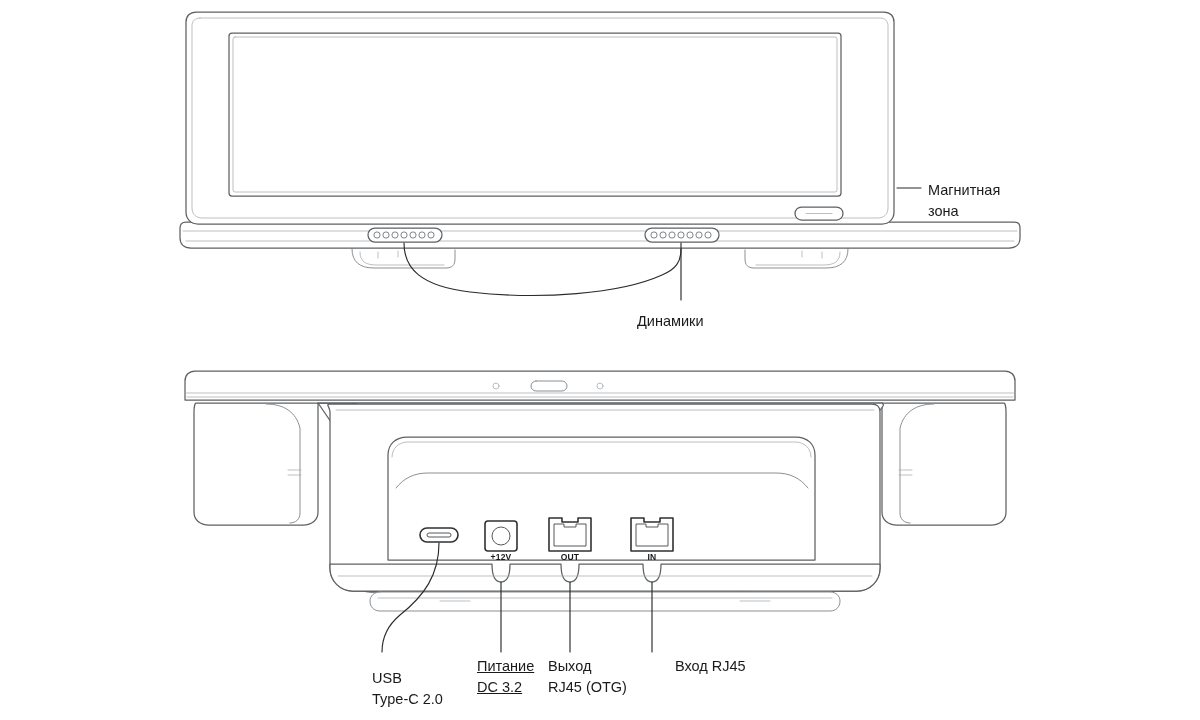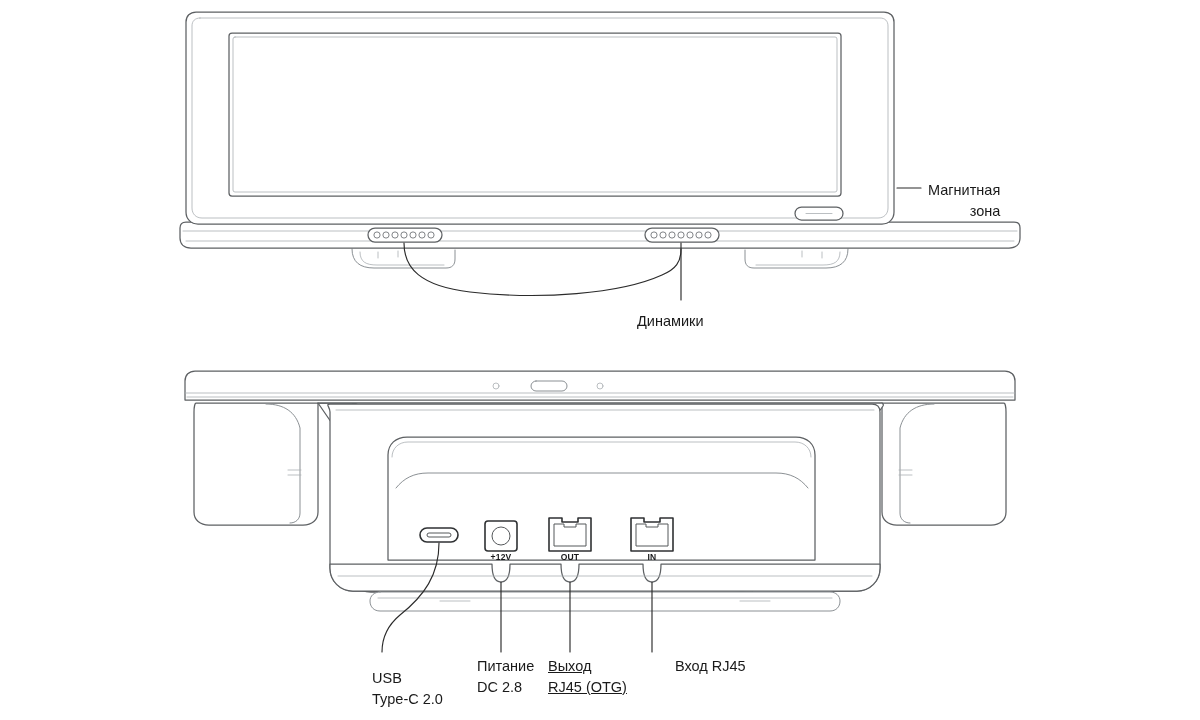--- a/index.html
+++ b/index.html
@@ -278,40 +278,40 @@
       <g>
         <path class="leader" d="M570 582 L 570 652"></path>
       </g>
       <g>
         <path class="leader" d="M652 582 L 652 652"></path>
       </g>
 
     </g>
   </svg>
 
-  <div style="position:absolute; left:928px; top:180px; line-height:1.45;text-align:right;">
+  <div style="position:absolute; left:928px; top:180px; line-height:1.45;">
     <div class="callout-text">Магнитная</div>
     <div class="callout-text">зона</div>
   </div>
 
   <div style="position:absolute; left:637px; top:311px; line-height:1.45;text-align:center;">
     <div class="callout-text">Динамики</div>
   </div>
 
   <div style="position:absolute; left:372px; top:668px; line-height:1.45;">
     <div class="callout-text">USB</div>
     <div class="callout-text">Type-C 2.0</div>
   </div>
 
-  <div style="position:absolute; left:477px; top:656px; line-height:1.45;">
+  <div style="position:absolute; left:477px; top:656px; line-height:1.45;text-decoration:underline;">
     <div class="callout-text">Питание</div>
-    <div class="callout-text">DC 2.8</div>
-  </div>
-
-  <div style="position:absolute; left:548px; top:656px; line-height:1.45;text-decoration:underline;">
+    <div class="callout-text">DC 3.2</div>
+  </div>
+
+  <div style="position:absolute; left:548px; top:656px; line-height:1.45;">
     <div class="callout-text">Выход</div>
     <div class="callout-text">RJ45 (OTG)</div>
   </div>
 
   <div style="position:absolute; left:632px; top:656px; line-height:1.45;margin-left:43px;">
     <div class="callout-text">Вход RJ45</div>
   </div>
 
 </div>
 

